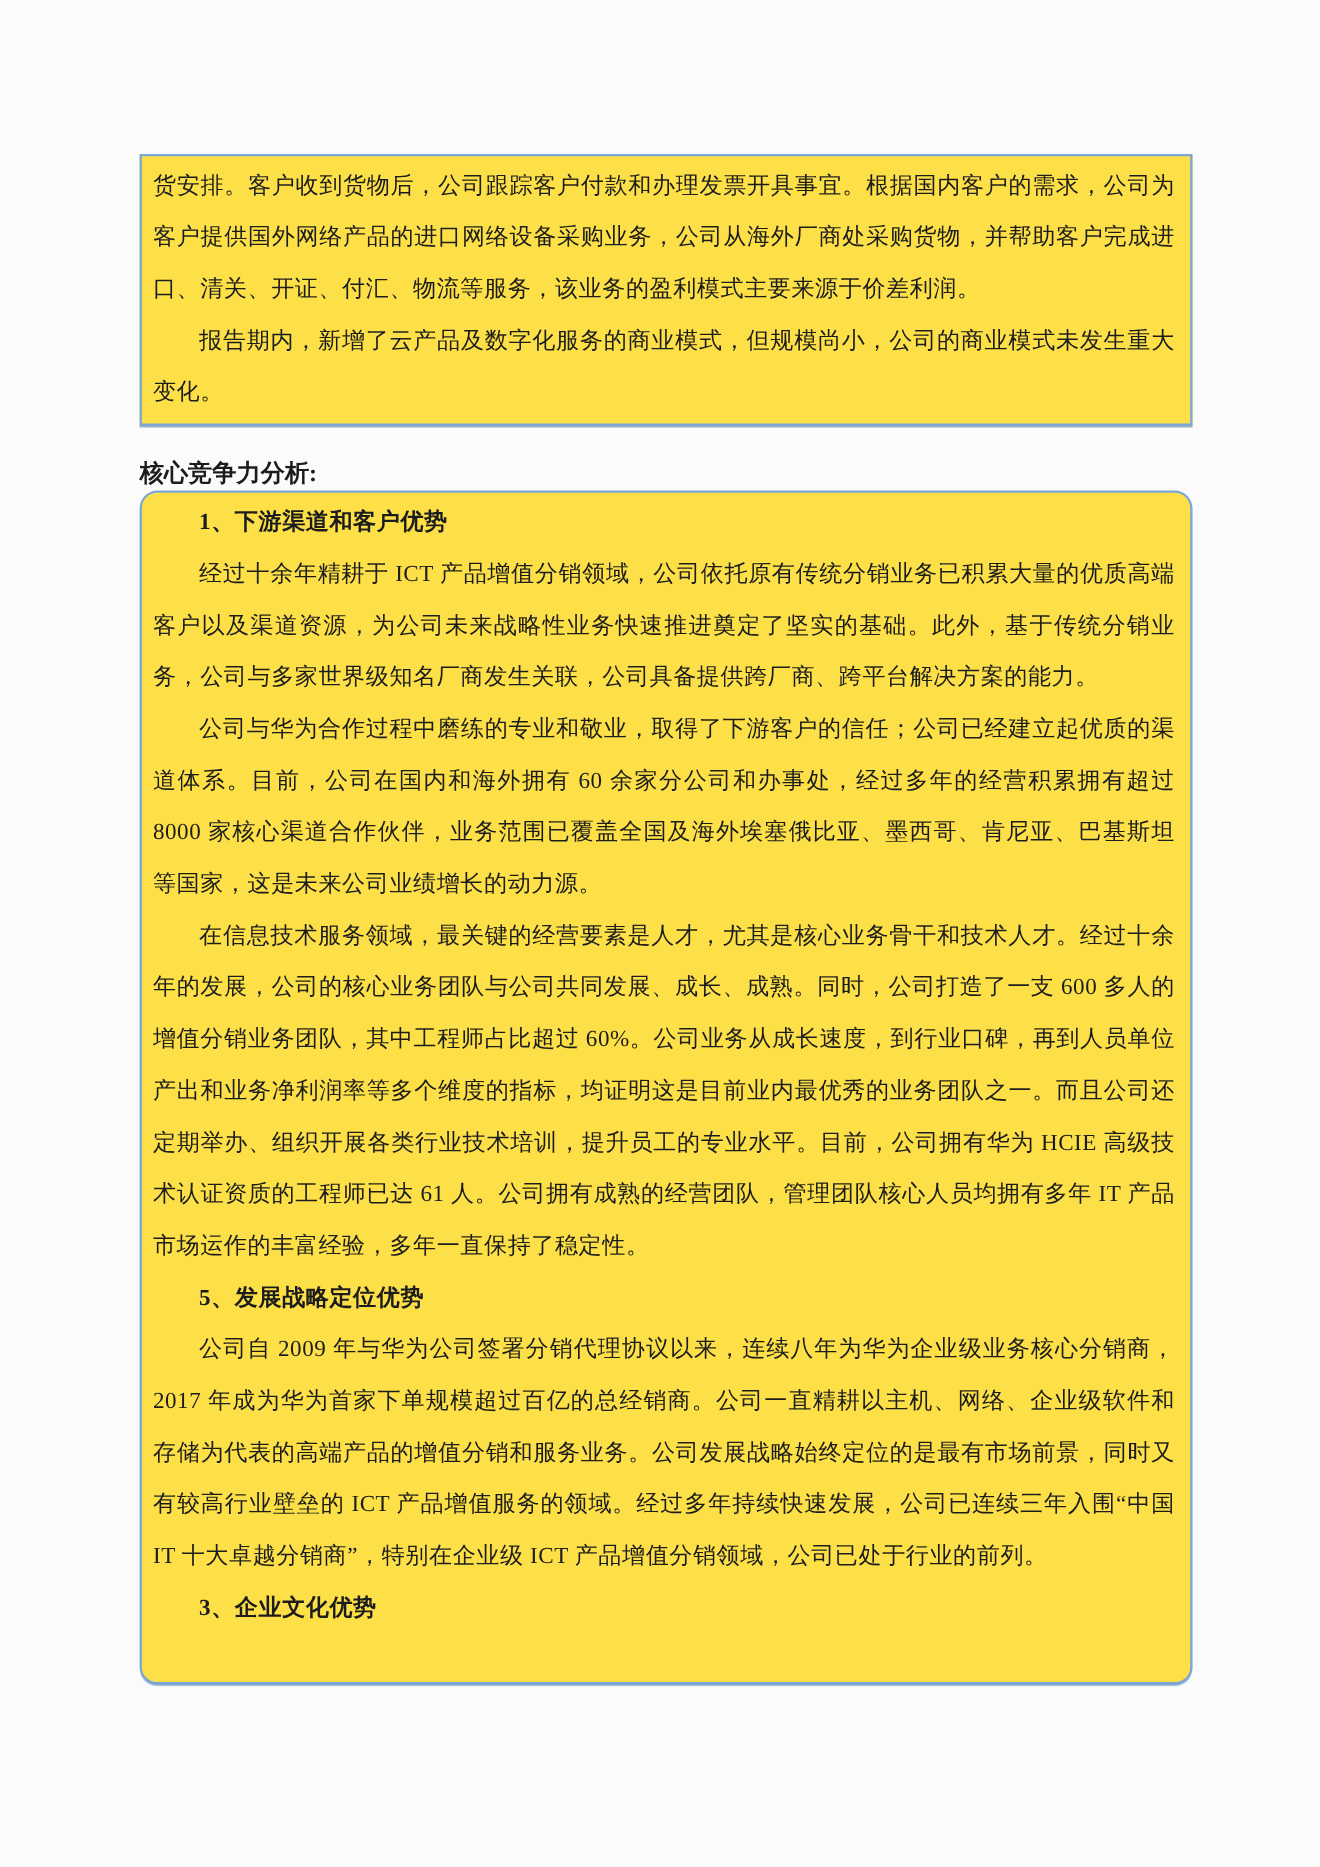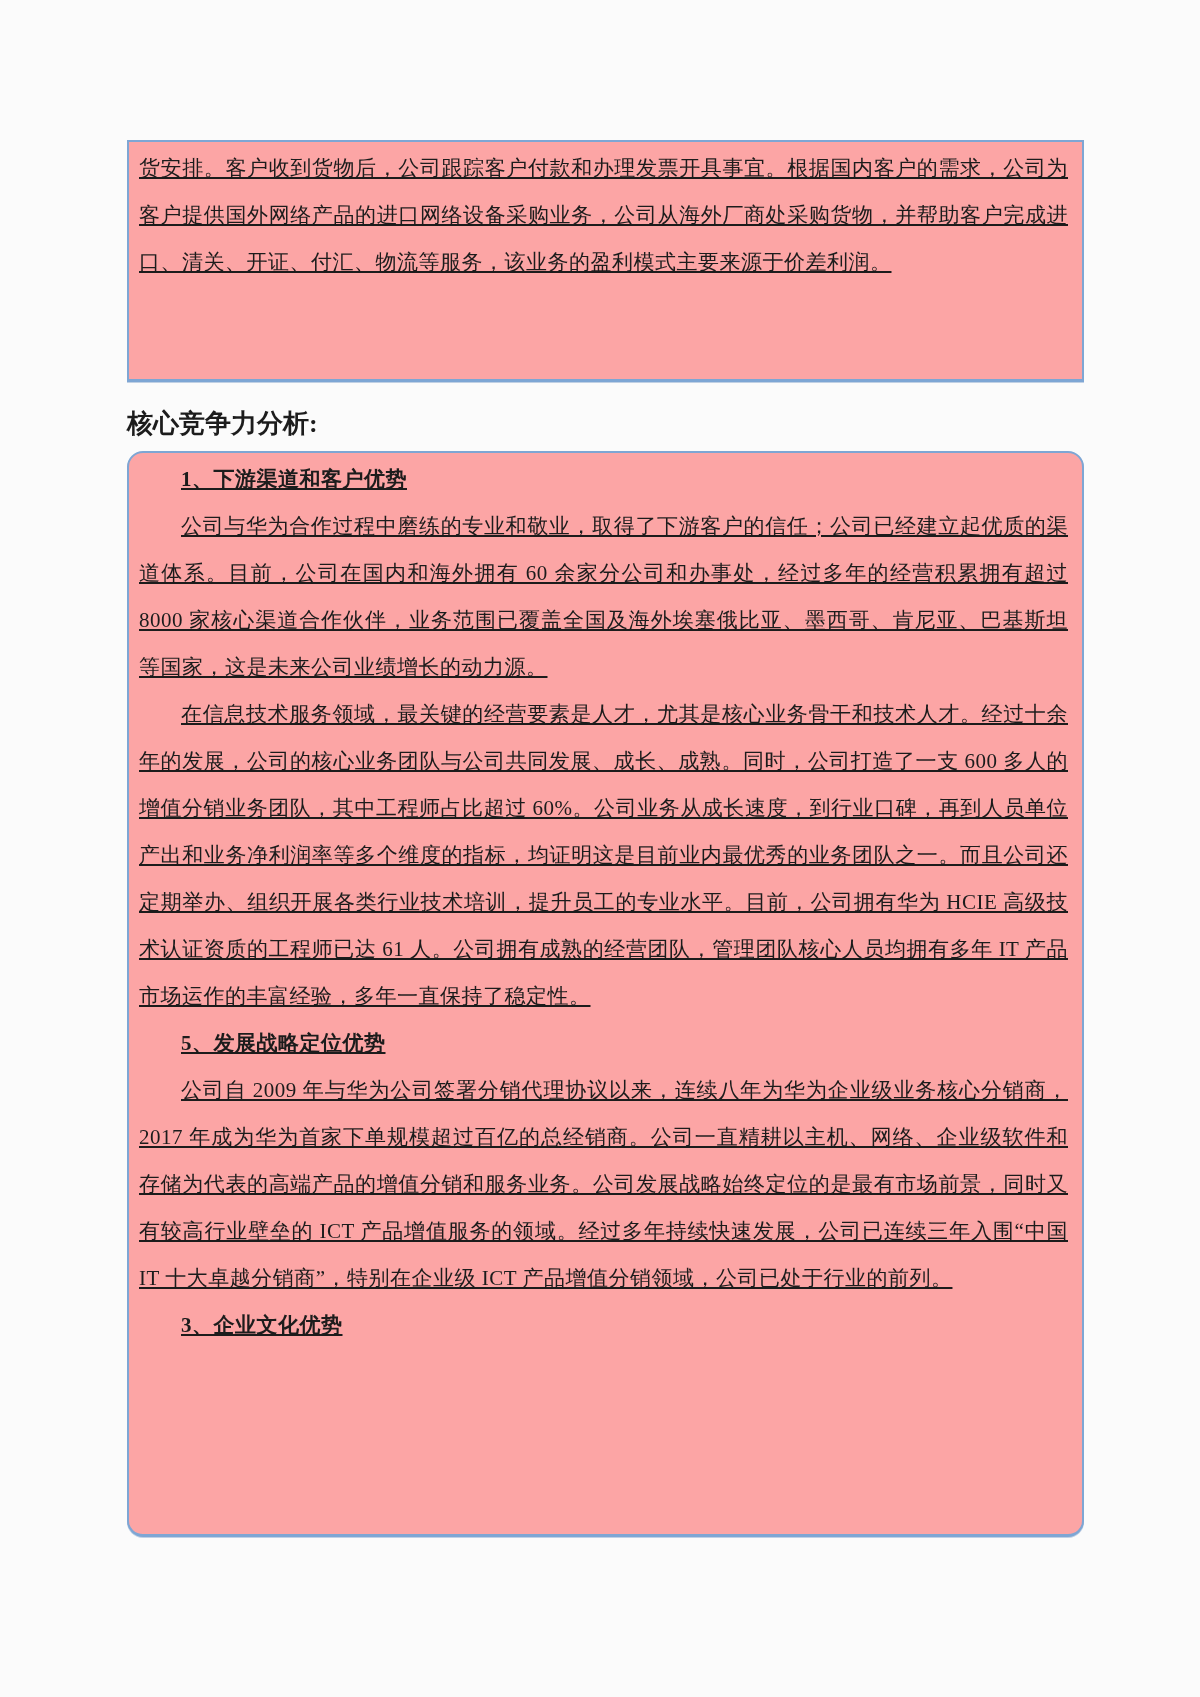--- a/index.html
+++ b/index.html
@@ -18,66 +18,67 @@
   .page-content {
     position: absolute;
     left: 127px;
     top: 140px;
     width: 957px;
   }
   .doc-box {
     box-sizing: border-box;
     border: 2px solid #7ea6d4;
     border-bottom-width: 3px;
-    background: #fca5a5;
+    background: #fde047;
     padding: 3px 14px 5px 10px;
     box-shadow: 0 1px 0 rgba(120, 155, 200, 0.45);
-    text-decoration: underline;
   }
   .doc-box p {
     margin: 0;
     font-size: 21px;
     line-height: 47px;
     text-align: justify;
     letter-spacing: 0.5px;
   }
   .doc-box p.indent {
     text-indent: 2em;
   }
   .doc-box p.subheading {
     font-weight: bold;
     text-indent: 2em;
   }
   .section-heading {
-    font-size: 26px;
+    font-size: 22px;
     font-weight: bold;
-    margin: 27px 0 12px 0;
+    margin: 27px 0 1px 0;
     line-height: 30px;
   }
   #box1 {
     min-height: 242px;
   }
   #box2 {
     min-height: 1086px;
     border-radius: 16px;
   }
 </style>
 </head>
 <body>
 
 <div class="page-content">
 
   <div id="box1" class="doc-box">
       <p class="">货安排。客户收到货物后，公司跟踪客户付款和办理发票开具事宜。根据国内客户的需求，公司为客户提供国外网络产品的进口网络设备采购业务，公司从海外厂商处采购货物，并帮助客户完成进口、清关、开证、付汇、物流等服务，该业务的盈利模式主要来源于价差利润。</p>
+      <p class=" indent">报告期内，新增了云产品及数字化服务的商业模式，但规模尚小，公司的商业模式未发生重大变化。</p>
     </div>
 
   <div class="section-heading">核心竞争力分析:</div>
 
   <div id="box2" class="doc-box">
       <p class="subheading indent">1、下游渠道和客户优势</p>
+      <p class=" indent">经过十余年精耕于 ICT 产品增值分销领域，公司依托原有传统分销业务已积累大量的优质高端客户以及渠道资源，为公司未来战略性业务快速推进奠定了坚实的基础。此外，基于传统分销业务，公司与多家世界级知名厂商发生关联，公司具备提供跨厂商、跨平台解决方案的能力。</p>
       <p class=" indent">公司与华为合作过程中磨练的专业和敬业，取得了下游客户的信任；公司已经建立起优质的渠道体系。目前，公司在国内和海外拥有 60 余家分公司和办事处，经过多年的经营积累拥有超过 8000 家核心渠道合作伙伴，业务范围已覆盖全国及海外埃塞俄比亚、墨西哥、肯尼亚、巴基斯坦等国家，这是未来公司业绩增长的动力源。</p>
       <p class=" indent">在信息技术服务领域，最关键的经营要素是人才，尤其是核心业务骨干和技术人才。经过十余年的发展，公司的核心业务团队与公司共同发展、成长、成熟。同时，公司打造了一支 600 多人的增值分销业务团队，其中工程师占比超过 60%。公司业务从成长速度，到行业口碑，再到人员单位产出和业务净利润率等多个维度的指标，均证明这是目前业内最优秀的业务团队之一。而且公司还定期举办、组织开展各类行业技术培训，提升员工的专业水平。目前，公司拥有华为 HCIE 高级技术认证资质的工程师已达 61 人。公司拥有成熟的经营团队，管理团队核心人员均拥有多年 IT 产品市场运作的丰富经验，多年一直保持了稳定性。</p>
       <p class="subheading indent">5、发展战略定位优势</p>
       <p class=" indent">公司自 2009 年与华为公司签署分销代理协议以来，连续八年为华为企业级业务核心分销商，2017 年成为华为首家下单规模超过百亿的总经销商。公司一直精耕以主机、网络、企业级软件和存储为代表的高端产品的增值分销和服务业务。公司发展战略始终定位的是最有市场前景，同时又有较高行业壁垒的 ICT 产品增值服务的领域。经过多年持续快速发展，公司已连续三年入围“中国 IT 十大卓越分销商”，特别在企业级 ICT 产品增值分销领域，公司已处于行业的前列。</p>
       <p class="subheading indent">3、企业文化优势</p>
     </div>
 
 </div>
 
 </body></html>

